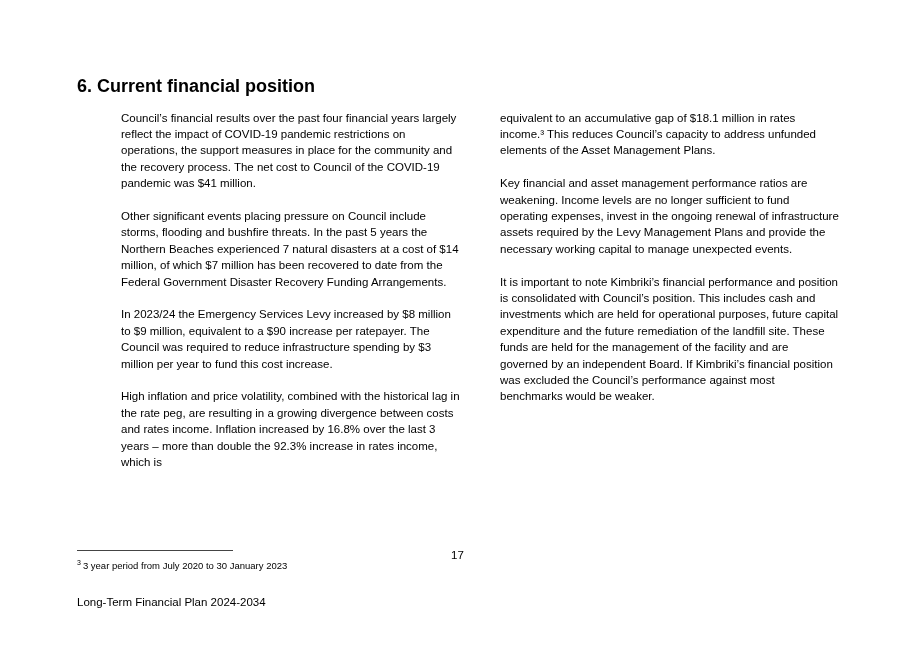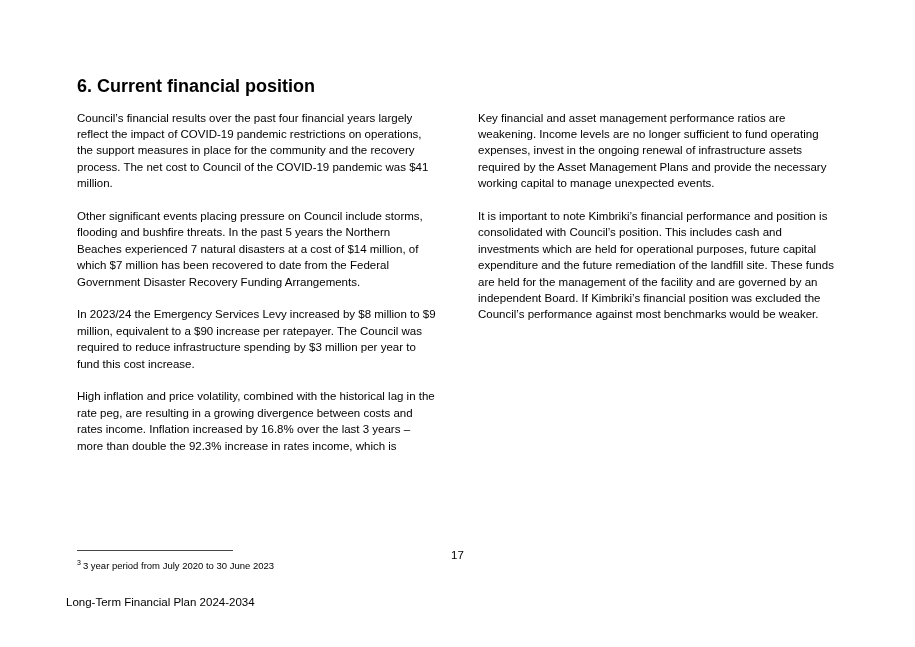--- a/index.html
+++ b/index.html
@@ -25,20 +25,21 @@
   }
   .page-title {
     font-size: 18px;
     font-weight: bold;
     margin: 0 0 12px 0;
     line-height: 1.2;
   }
   .columns {
     display: flex;
     gap: 40px;
+    margin-left: 44px;
   }
   .col {
     width: 361px;
     font-size: 11.5px;
     line-height: 16.4px;
   }
   .col p {
     margin: 0 0 16.4px 0;
   }
   .footnote-rule {
@@ -64,45 +65,46 @@
   .page-number {
     position: absolute;
     left: 0;
     top: 549px;
     width: 915px;
     text-align: center;
     font-size: 11.5px;
   }
   .doc-footer {
     position: absolute;
-    left: 66px;
+    left: 77px;
     top: 596px;
     font-size: 11.5px;
   }
 </style>
 </head>
 <body>
 
 <div class="page">
   <div class="content">
     <h1 class="page-title">6. Current financial position</h1>
     <div class="columns">
       <div class="col">
           <p>Council’s financial results over the past four financial years largely reflect the impact of COVID-19 pandemic restrictions on operations, the support measures in place for the community and the recovery process. The net cost to Council of the COVID-19 pandemic was $41 million.</p>
           <p>Other significant events placing pressure on Council include storms, flooding and bushfire threats. In the past 5 years the Northern Beaches experienced 7 natural disasters at a cost of $14 million, of which $7 million has been recovered to date from the Federal Government Disaster Recovery Funding Arrangements.</p>
           <p>In 2023/24 the Emergency Services Levy increased by $8 million to $9 million, equivalent to a $90 increase per ratepayer. The Council was required to reduce infrastructure spending by $3 million per year to fund this cost increase.</p>
           <p>High inflation and price volatility, combined with the historical lag in the rate peg, are resulting in a growing divergence between costs and rates income. Inflation increased by 16.8% over the last 3 years – more than double the 92.3% increase in rates income, which is</p>
         </div>
       <div class="col">
-          <p>Key financial and asset management performance ratios are weakening. Income levels are no longer sufficient to fund operating expenses, invest in the ongoing renewal of infrastructure assets required by the Asset Management Plans and provide the necessary working capital to manage unexpected events.</p>
+          <p>equivalent to an accumulative gap of $18.1 million in rates income.³ This reduces Council’s capacity to address unfunded elements of the Asset Management Plans.</p>
+          <p>Key financial and asset management performance ratios are weakening. Income levels are no longer sufficient to fund operating expenses, invest in the ongoing renewal of infrastructure assets required by the Levy Management Plans and provide the necessary working capital to manage unexpected events.</p>
           <p>It is important to note Kimbriki’s financial performance and position is consolidated with Council’s position. This includes cash and investments which are held for operational purposes, future capital expenditure and the future remediation of the landfill site. These funds are held for the management of the facility and are governed by an independent Board. If Kimbriki’s financial position was excluded the Council’s performance against most benchmarks would be weaker.</p>
         </div>
     </div>
   </div>
 
   <div class="footnote-rule"></div>
 
-  <div class="footnote"><sup>3</sup><span>3 year period from July 2020 to 30 June 2023</span></div>
+  <div class="footnote"><sup>3</sup><span>3 year period from July 2020 to 30 January 2023</span></div>
 
   <div class="page-number">17</div>
 
   <div class="doc-footer">Long-Term Financial Plan 2024-2034</div>
 </div>
 
 </body></html>

